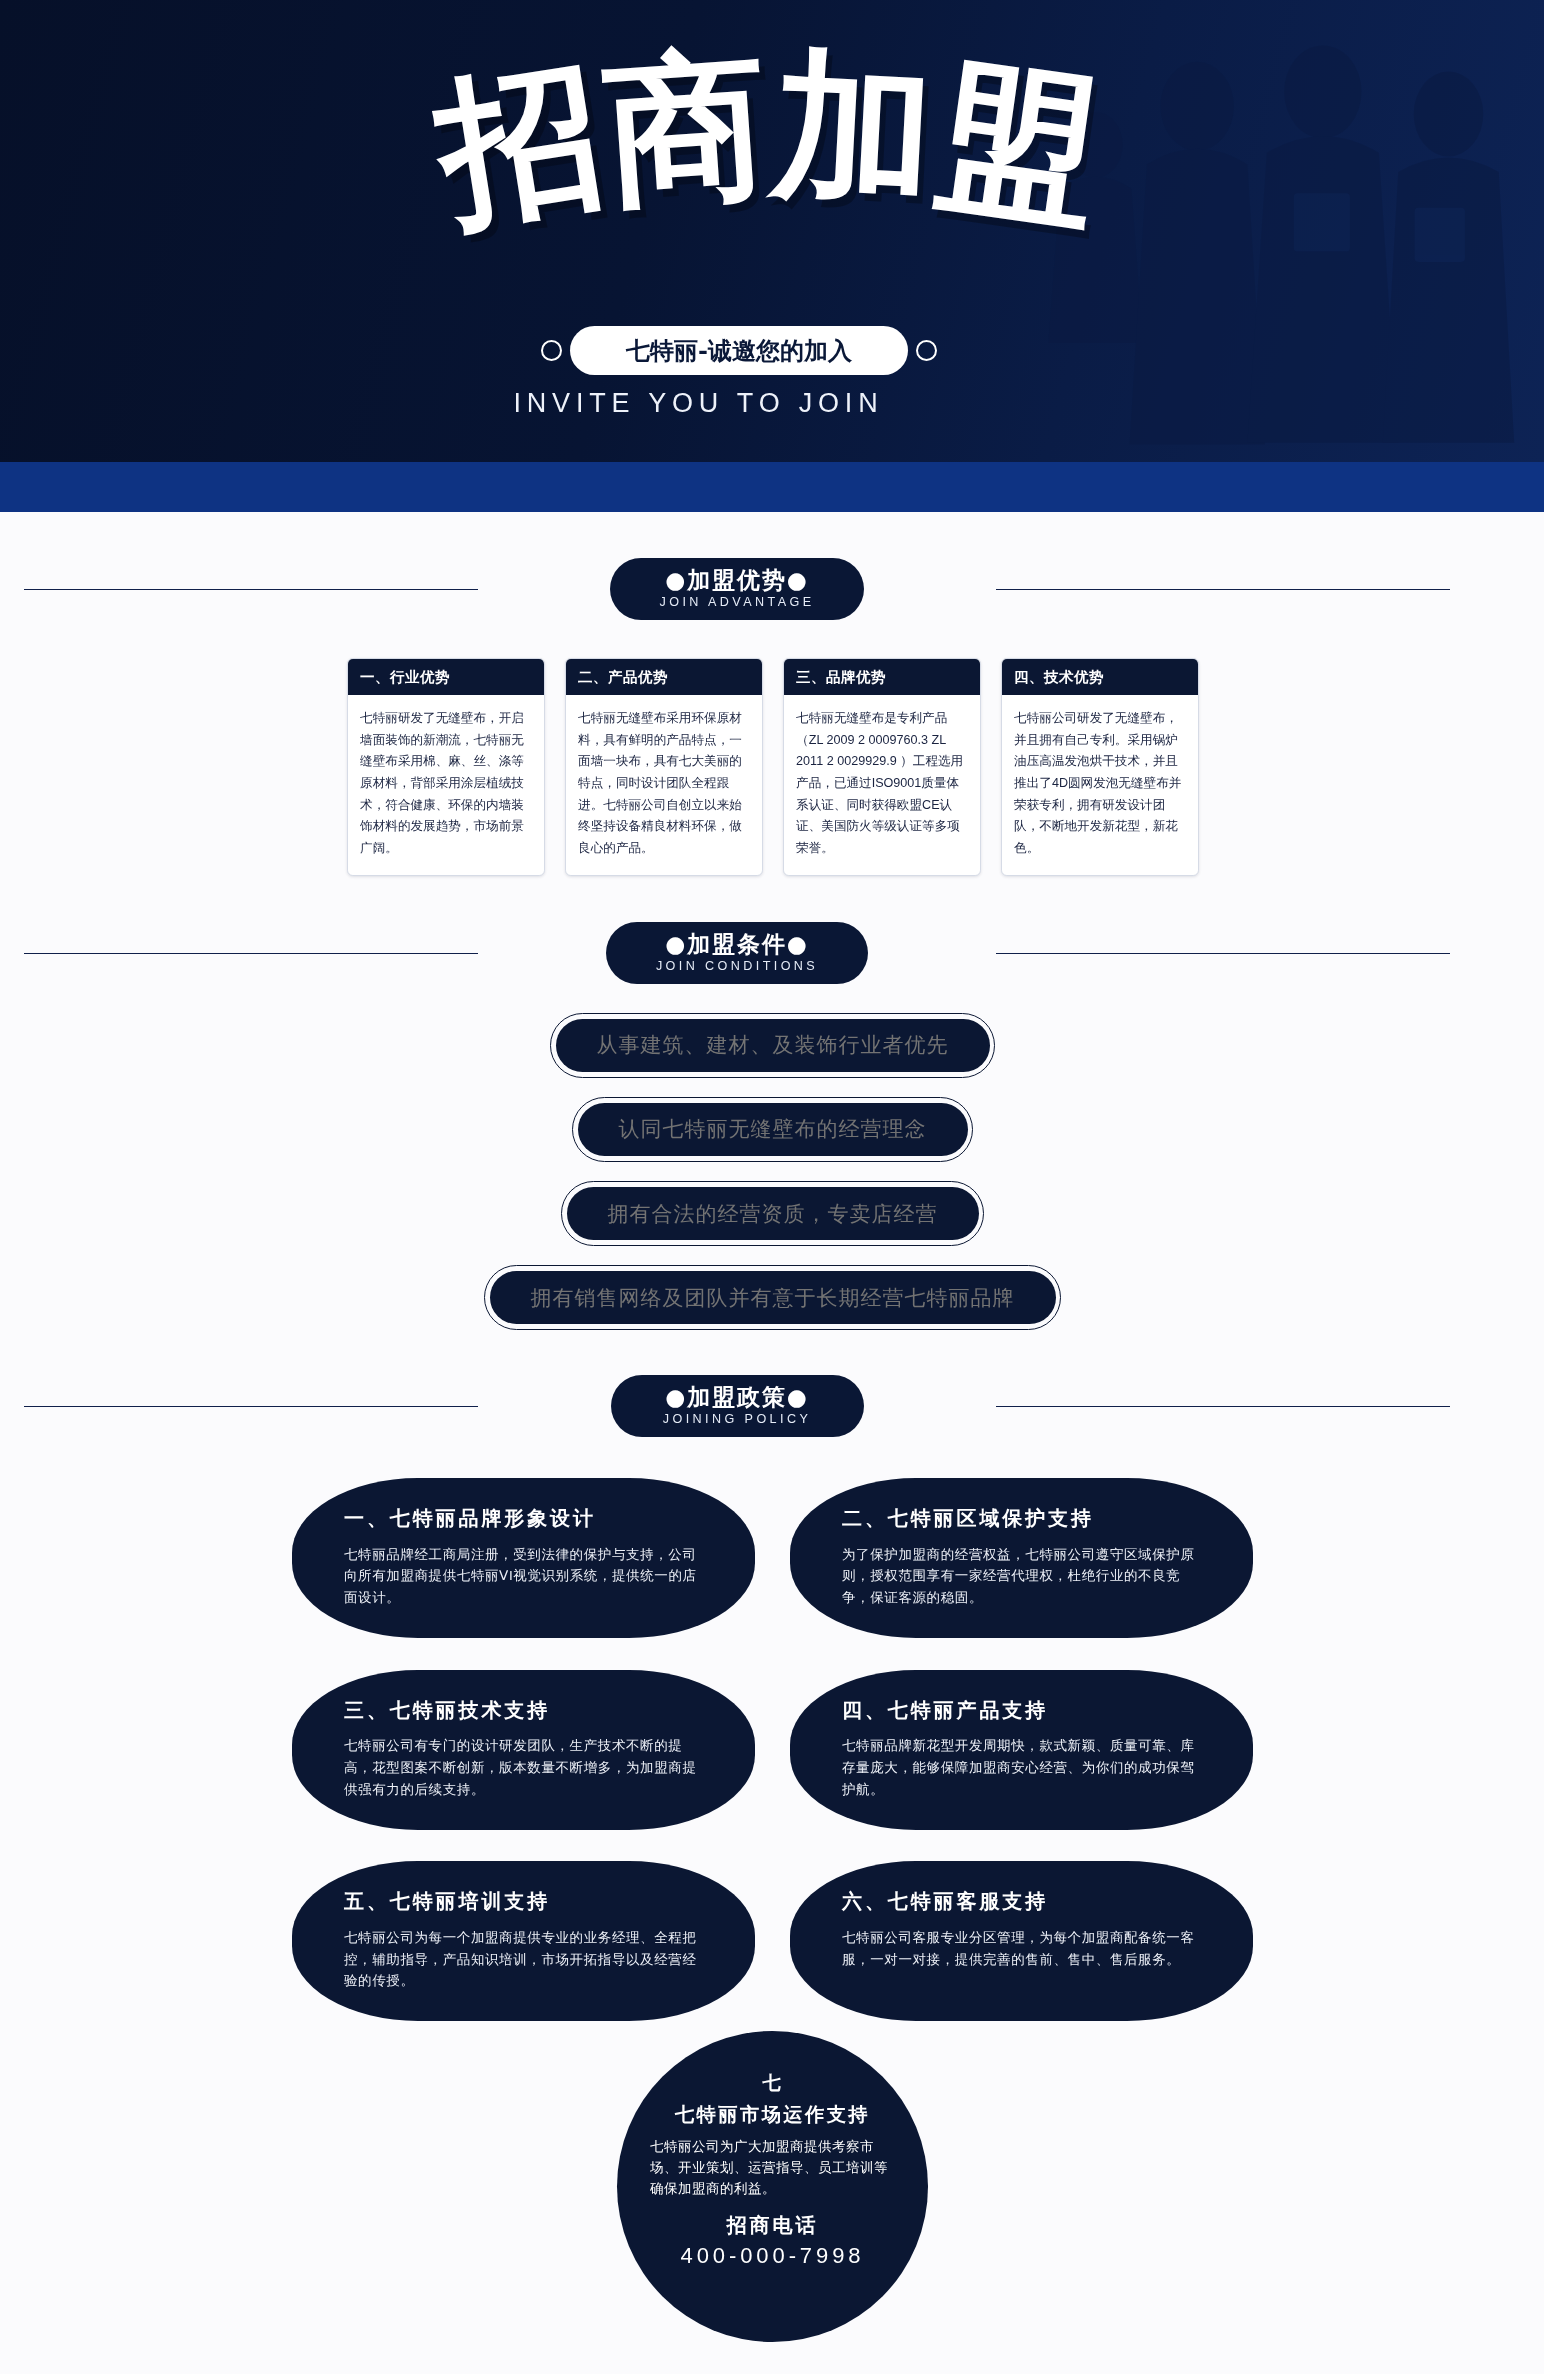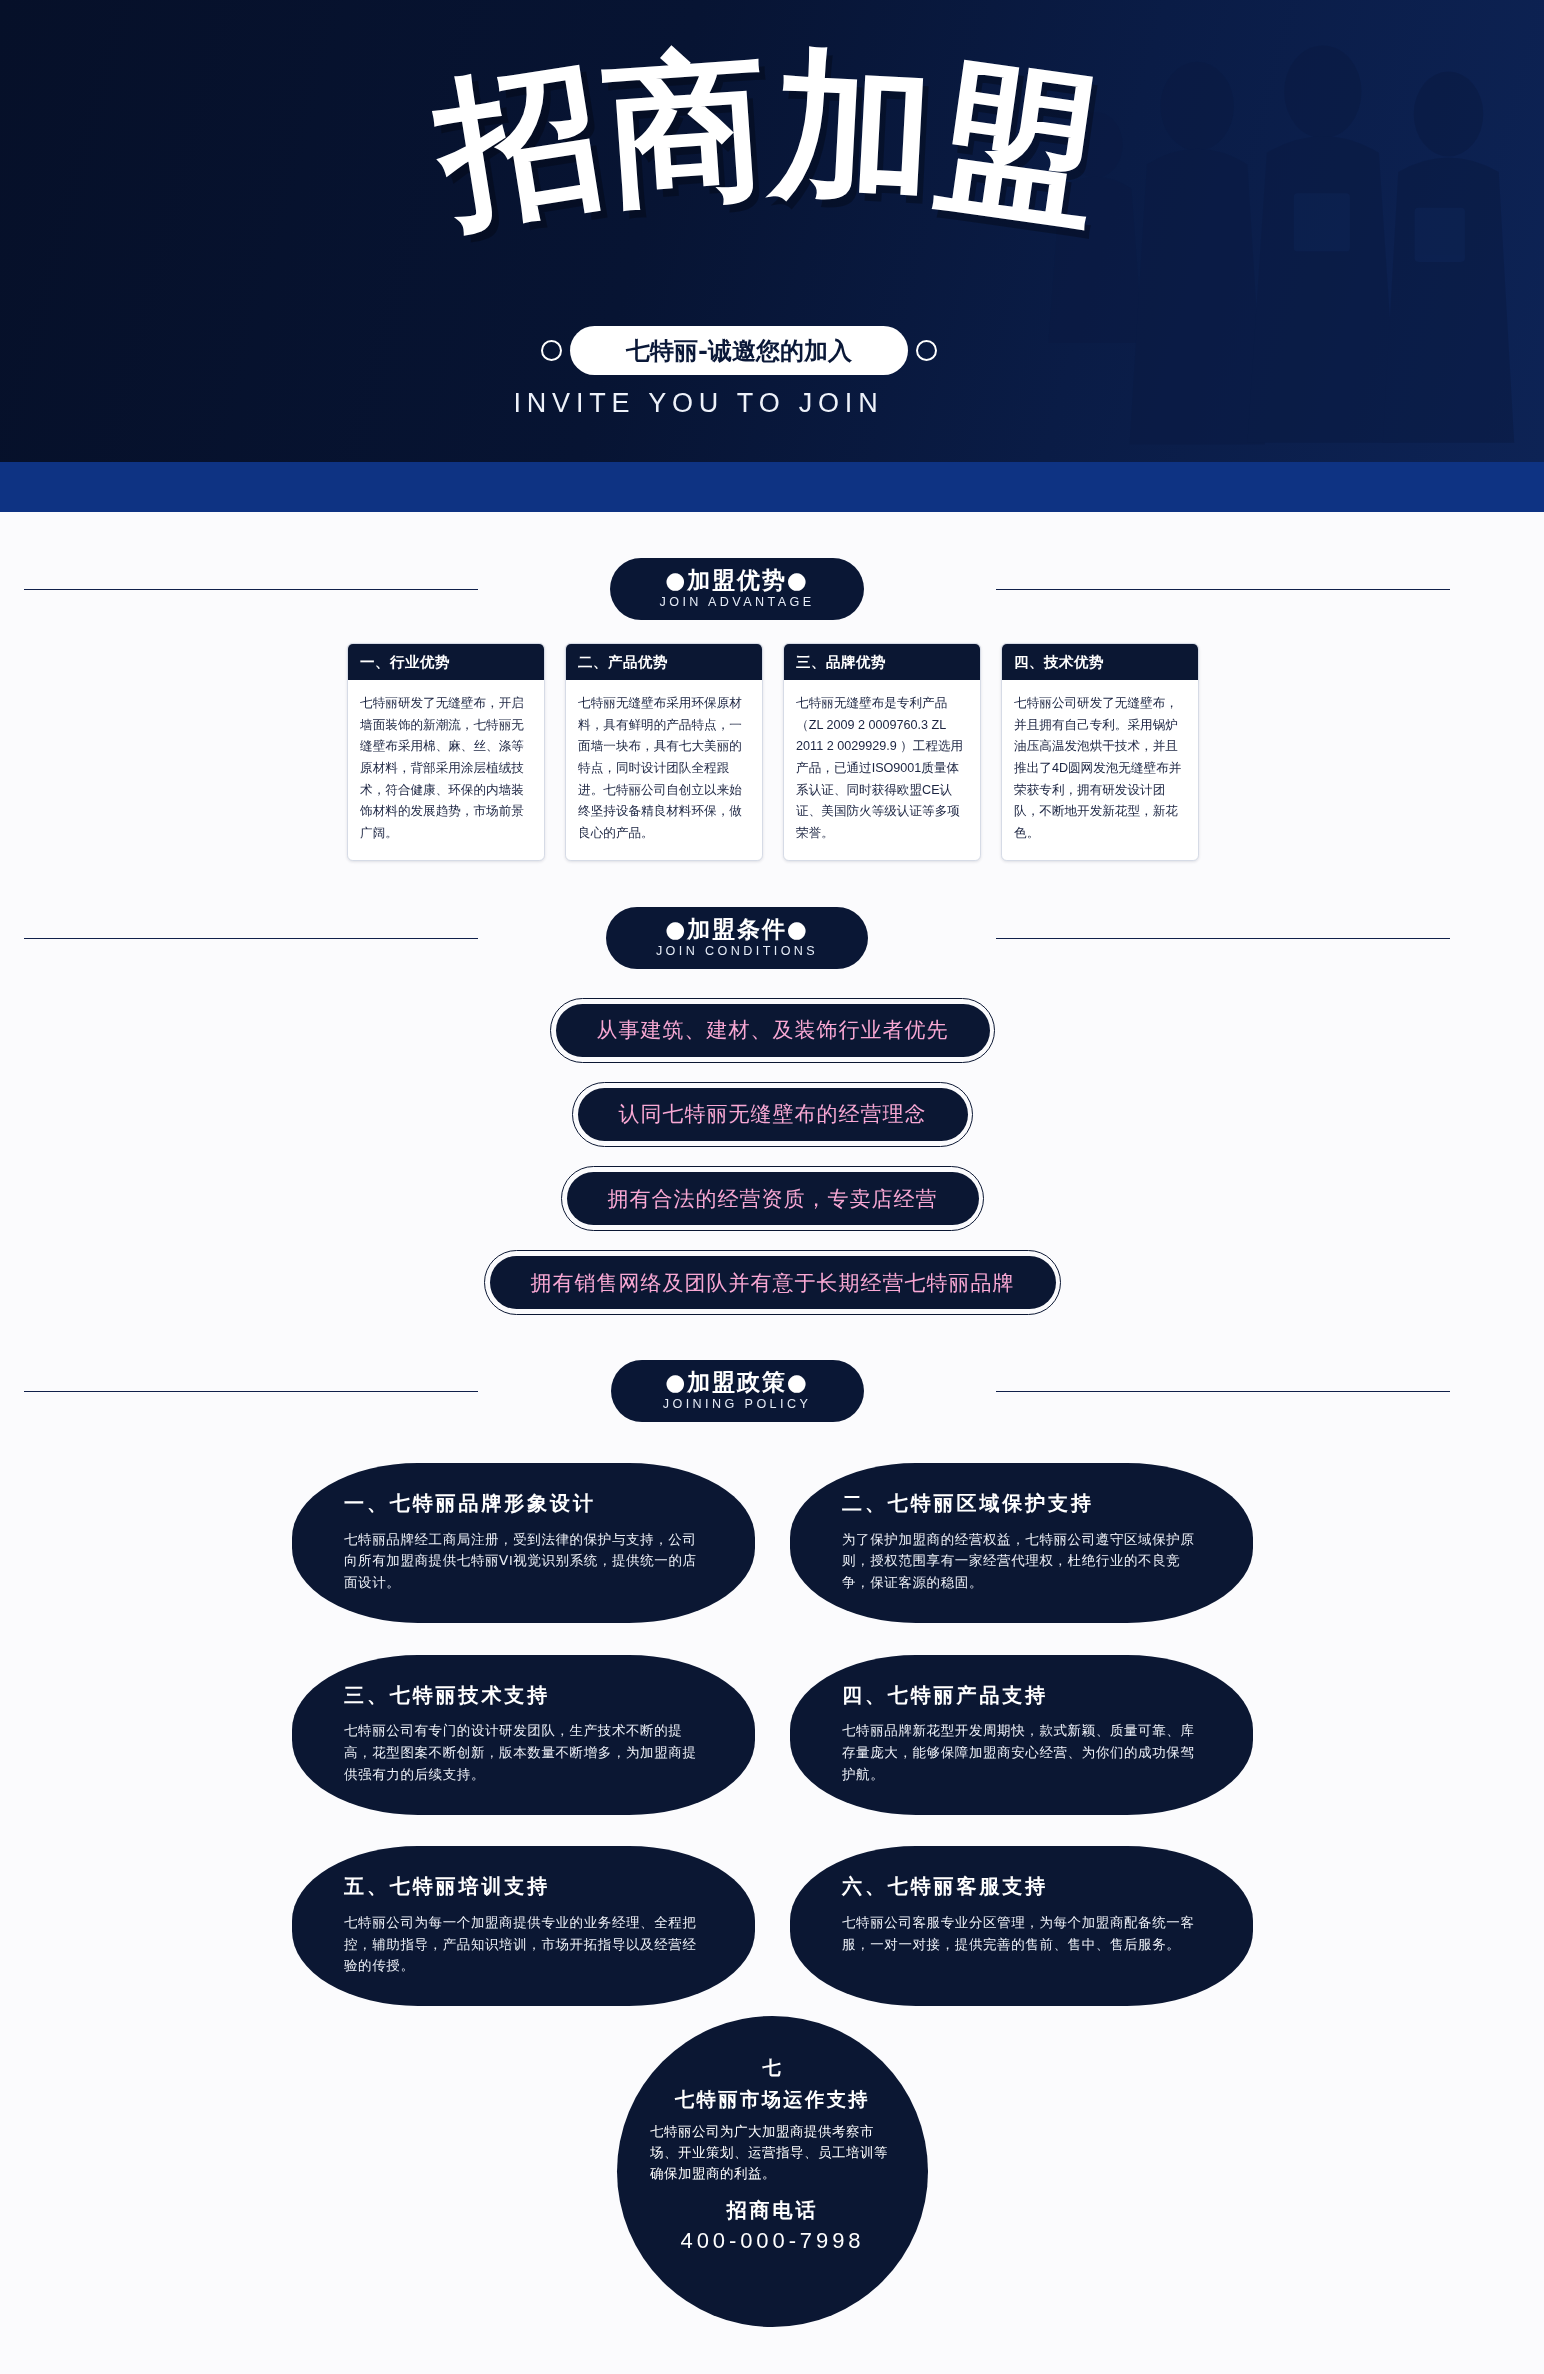--- a/index.html
+++ b/index.html
@@ -82,21 +82,21 @@
     position:relative; z-index:2;
     background:#0a1735; border-radius:37px;
     padding:8.7px 50px 10.6px; text-align:center; min-width:253px;
   }
   .sec-cn{ color:#ffffff; font-size:23px; font-weight:bold; letter-spacing:1.9px;
            font-family:"DejaVu Serif", serif; line-height:1.15; }
   .sec-en{ color:#e6ecf7; font-size:12.6px; letter-spacing:3.4px; margin-top:1.9px; }
 
   
   .adv-grid{
-    display:flex; justify-content:center; gap:20px; margin-top:19px;
+    display:flex; justify-content:center; gap:20px; margin-top:34px;
   }
   .adv-card{
     width:198px; background:#ffffff;
     border:1px solid #d6dbe6; border-radius:5.8px;
     box-shadow:0 1px 2.9px rgba(10,20,50,.12);
     overflow:hidden; display:flex; flex-direction:column;
   }
   .adv-head{
     background:#0b1733; color:#ffffff;
     font-size:14.5px; font-weight:bold; padding:8.7px 12.6px; letter-spacing:0.5px;
@@ -106,21 +106,21 @@
     padding:12.6px 12.6px 15.4px; flex:1;
   }
 
   
   .cond-wrap{ margin-top:25px; display:flex; flex-direction:column; align-items:center; gap:19.3px; }
   .cond-outer{
     border:1.4px solid #0b1733; border-radius:39px; padding:4.8px;
     background:transparent;
   }
   .cond-inner{
-    background:#0b1733; color:#f9a8d4; border-radius:33px;
+    background:#0b1733; color:#737373; border-radius:33px;
     padding:12.6px 41px; font-size:21px; letter-spacing:1px;
     text-align:center; white-space:nowrap;
     font-family:"DejaVu Sans", sans-serif;
   }
 
   
   .pol-grid{
     margin-top:21px;
     display:grid; grid-template-columns:463px 463px;
     gap:15.4px 35px; justify-content:center;

